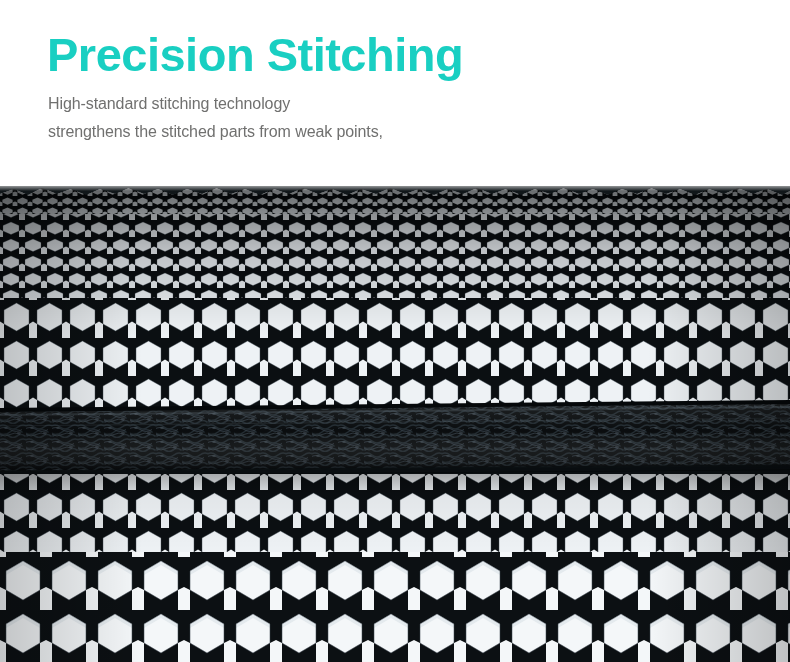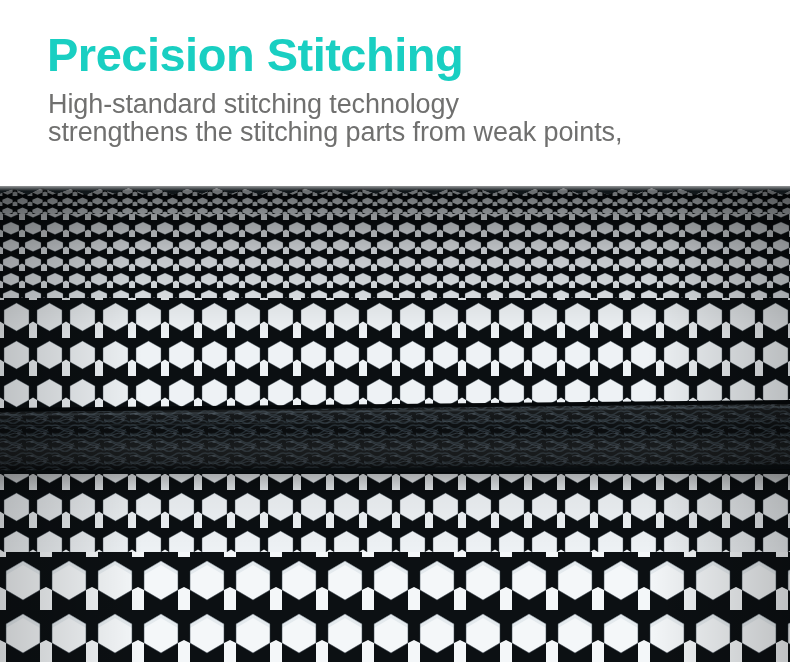--- a/index.html
+++ b/index.html
@@ -42,21 +42,21 @@
     letter-spacing: -0.5px;
     color: #19cfc2;
     white-space: nowrap;
   }
 
   .subcopy {
     position: absolute;
     left: 48px;
     top: 90px;
     margin: 0;
-    font-size: 27px;
+    font-size: 16px;
     line-height: 28px;
     font-weight: 400;
     color: #70706f;
     letter-spacing: -0.1px;
   }
   .subcopy .line { display: block; white-space: nowrap; }
 
   
   .photo {
     position: absolute;
@@ -89,21 +89,21 @@
 </head>
 <body>
 
 <div class="banner">
 
   <div class="header">
     <h1 class="headline">Precision Stitching</h1>
 
     <p class="subcopy">
       <span class="line">High-standard stitching technology</span>
-      <span class="line">strengthens the stitching parts from weak points,</span>
+      <span class="line">strengthens the stitched parts from weak points,</span>
     </p>
   </div>
 
   <div class="photo">
     <svg class="photo-svg" viewBox="0 0 790 476" preserveAspectRatio="none">
       <defs>
 
         <pattern id="hexBig" width="46" height="53" patternUnits="userSpaceOnUse">
           <rect width="46" height="53" fill="#0c1013"></rect>
           <g fill="#f4f7f9">

